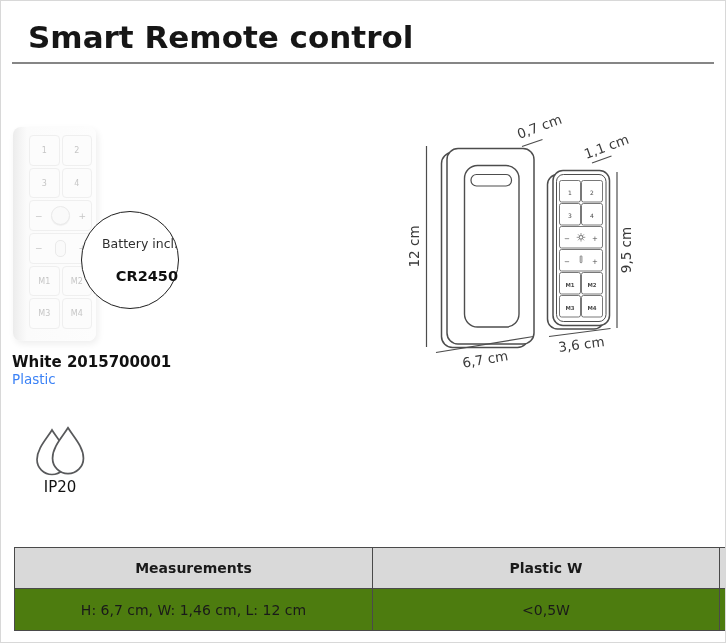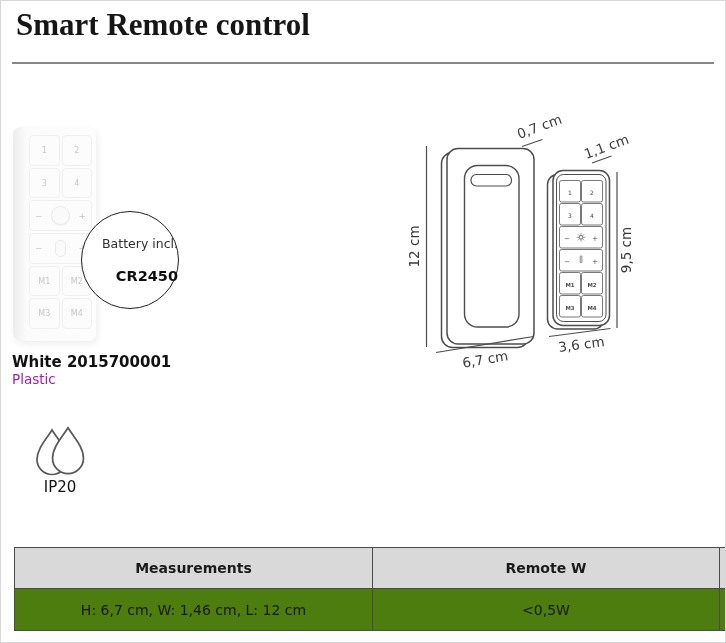--- a/index.html
+++ b/index.html
@@ -4,21 +4,21 @@
 <style>
   html,body { margin:0; padding:0; }
   body {
     width:726px; height:643px; position:relative; overflow:hidden;
     background:#ffffff; color:#1a1a1a;
     font-family:"DejaVu Sans","Liberation Sans",sans-serif;
   }
   .frame { position:absolute; inset:0; border:1px solid #d8d8d8; pointer-events:none; z-index:10; }
 
   
-  .title { position:absolute; left:12px; top:3px; margin:4px; font-size:31px; font-weight:700; color:#161616; letter-spacing:0;font-family:Liberation Serif, serif; }
+  .title { position:absolute; left:12px; top:3px; margin:16px; font-size:31px; font-weight:700; color:#161616; letter-spacing:0; }
   .rule  { position:absolute; left:12px; top:62px; width:702px; height:2px; background:#868686; }
 
   
   .ph-remote {
     position:absolute; left:13px; top:127px; width:83px; height:214px; border-radius:8px;
     background:linear-gradient(90deg,#ececec 0px,#f5f5f5 8px,#fbfbfb 14px,#fdfdfd 100%);
     box-shadow:2px 3px 7px rgba(0,0,0,.07);
   }
   .ph-grid { position:absolute; left:16px; right:4px; top:8px; bottom:12px; display:flex; flex-direction:column; gap:2px; }
   .ph-row  { flex:1; display:flex; gap:2px; }
@@ -30,21 +30,21 @@
   .ph-pill   { width:9px; height:15px; border-radius:5px; background:#fafafa; border:1px solid #eaeaea; }
 
   
   .callout { position:absolute; left:81px; top:211px; width:96px; height:96px; border-radius:50%;
              background:#fff; border:1.6px solid #1f1f1f; z-index:2;
              display:flex; flex-direction:column; align-items:flex-end; justify-content:center; }
   .callout .c1 { font-size:12.5px; color:#2f2f2f; }
   .callout .c2 { font-size:14.5px; font-weight:700; color:#0f0f0f; margin-top:17px; }
 
   .variant  { position:absolute; left:12px; top:353px; font-size:15px; font-weight:700; color:#111; }
-  .material { position:absolute; left:12px; top:371px; font-size:13.5px; color:#a21caf; }
+  .material { position:absolute; left:12px; top:371px; font-size:13.5px; color:#3b82f6; }
 
   
   .drops { position:absolute; left:24px; top:412px; }
   .ip    { position:absolute; left:24px; top:478px; width:72px; text-align:center; font-size:15px; font-weight:400; color:#111; }
 
   
   .drawing { position:absolute; left:400px; top:105px; }
   .drawing text { font-family:"DejaVu Sans","Liberation Sans",sans-serif; }
   .dim   { font-size:13.5px; fill:#3a3a3a; text-anchor:middle; }
   .btxt  { font-size:6px; fill:#4a4a4a; text-anchor:middle; }
@@ -205,21 +205,21 @@
 <div class="tablewrap">
   <table class="spec">
     <colgroup>
         <col style="width:358px">
         <col style="width:347px">
         <col style="width:47px">
       </colgroup>
     <tbody>
         <tr>
       <th>Measurements</th>
-      <th>Remote W</th>
+      <th>Plastic W</th>
       <th></th>
     </tr>
     <tr>
       <td>H: 6,7 cm, W: 1,46 cm, L: 12 cm</td>
       <td>&lt;0,5W</td>
       <td></td>
     </tr>
   </tbody>
     </table>
 </div>

